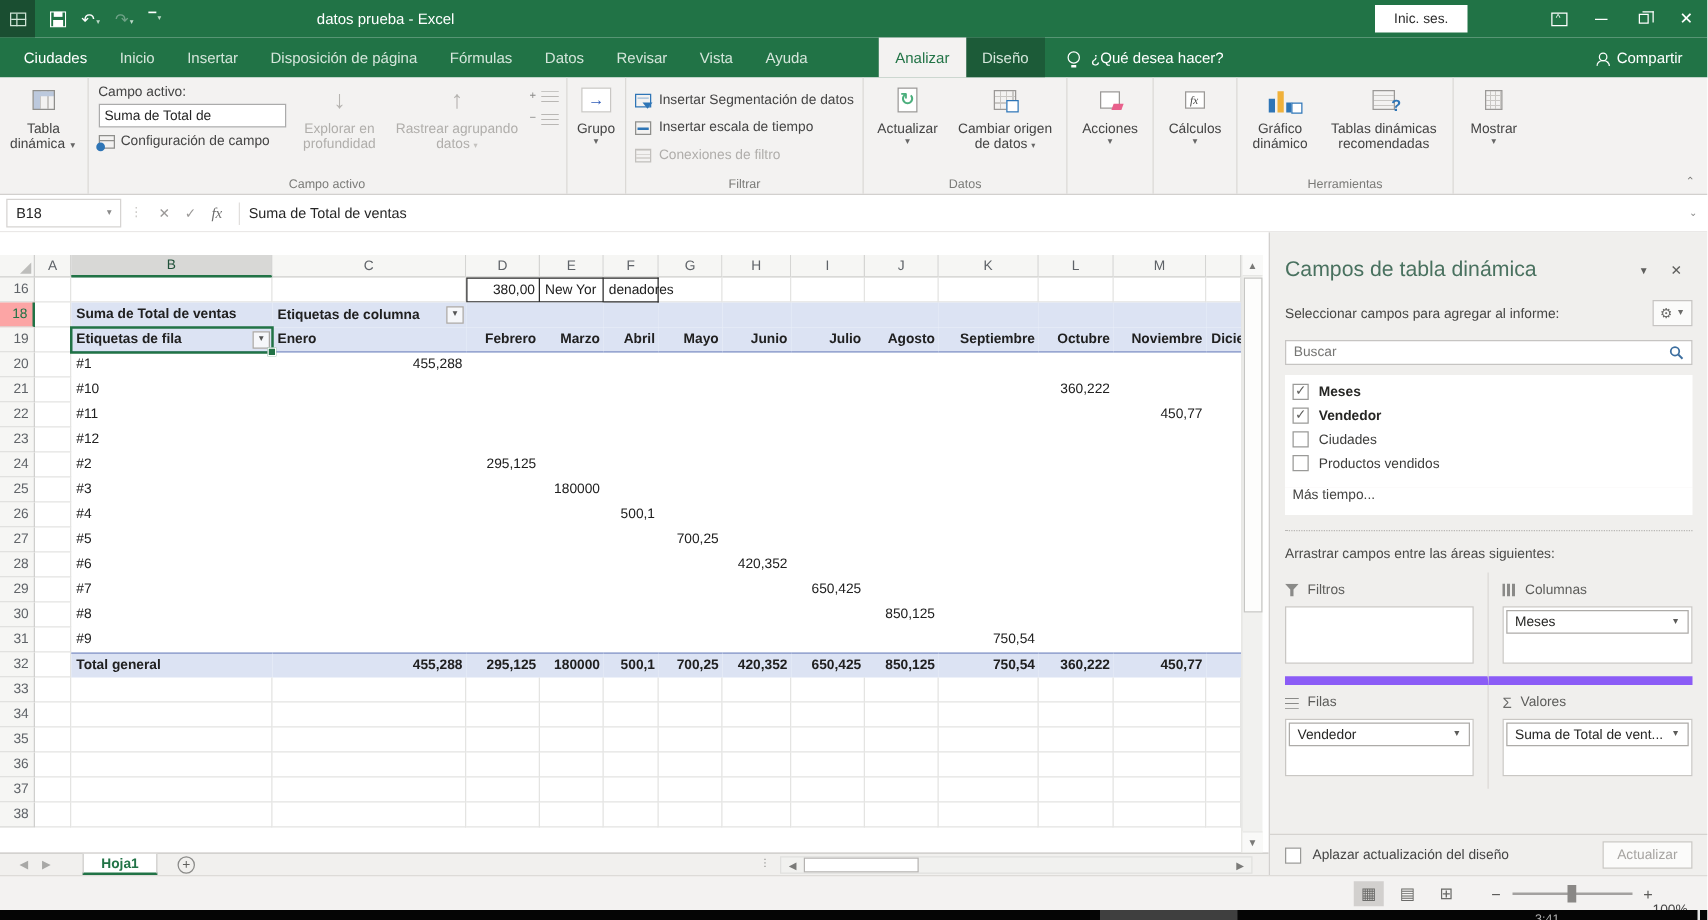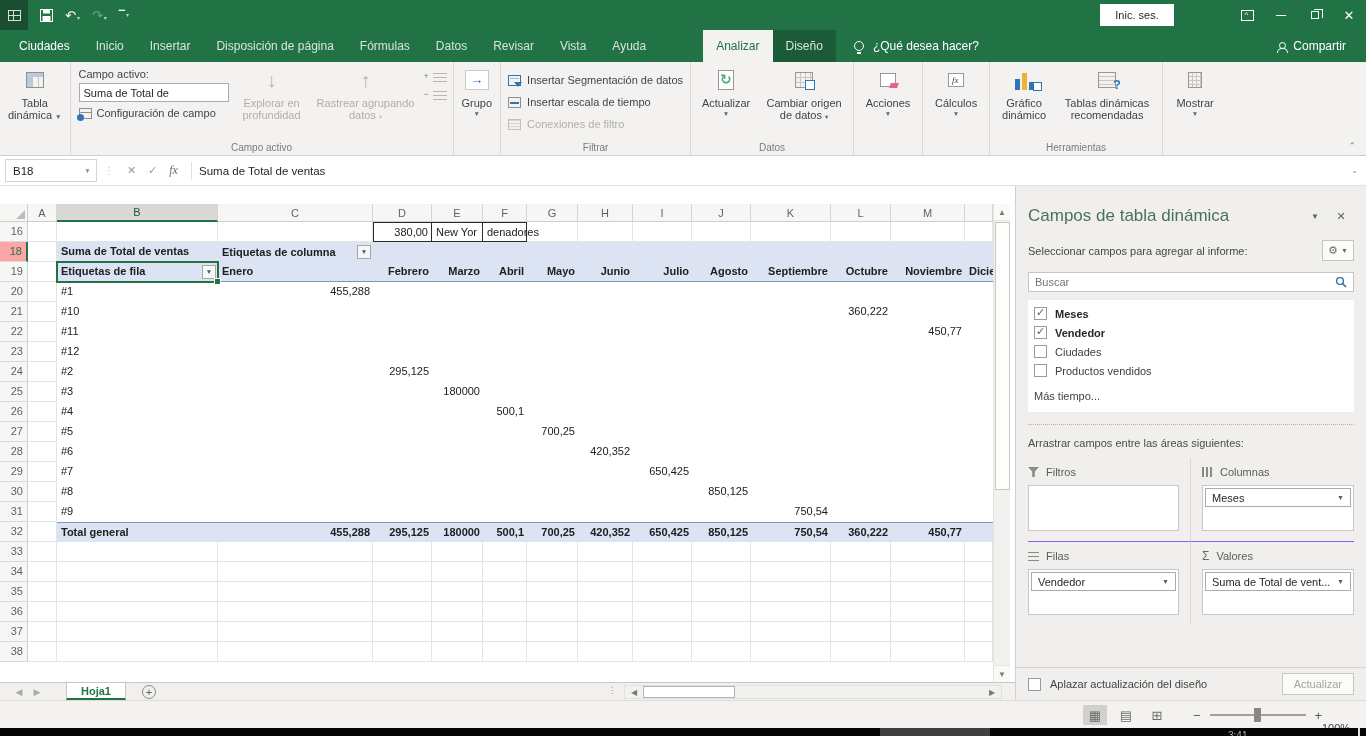--- a/index.html
+++ b/index.html
@@ -165,21 +165,21 @@
 .cb{width:13px;height:13px;border:1px solid #9a9a98;background:#fff;position:relative;flex:0 0 auto}
 .cb.on:after{content:"✓";position:absolute;left:1px;top:-2px;font-size:11px;color:#5f5f5d}
 .frowp.on .flbl{font-weight:bold;color:#262624}
 .moretables{margin-top:9px;padding:0 2px;color:#444442}
 .dotted{border-top:1px dotted #b9b7b5;margin-top:12px}
 .draglabel{margin-top:12px;color:#4a4a48;white-space:nowrap}
 .quad{margin-top:9px;display:grid;grid-template-columns:1fr 1fr}
 .qc{padding:6px 0 10px 0}
 .qc.l{border-right:1px solid #dbd9d6;padding-right:11px}
 .qc.r{padding-left:11px}
-.qc.t{border-bottom:1px solid #8b5cf6}
+.qc.t{border-bottom:7px solid #8b5cf6}
 .qhead{display:flex;align-items:center;gap:7px;color:#5c5c5a;height:16px}
 .qbox{margin-top:5px;height:46px;border:1px solid #c9c7c4;background:#fff;padding:2px}
 .chip{height:19px;border:1px solid #adaba8;background:#fff;display:flex;align-items:center;padding:0 6px;color:#262624}
 .chip .cdd{margin-left:auto;color:#5c5c5a;font-size:7px}
 .funnel{display:block}
 .colico{width:11px;height:10px;background:repeating-linear-gradient(90deg,#8a8a88 0 2px,transparent 2px 4px)}
 .rowico{width:11px;height:9px;background:repeating-linear-gradient(#8a8a88 0 1px,transparent 1px 4px)}
 .sigma{font-size:12px;color:#6b6b69}
 .pbottom{position:absolute;left:0;right:0;bottom:0;height:33px;border-top:1px solid #d5d3d0;display:flex;align-items:center;padding:0 12px;gap:9px}
 .updbtn{margin-left:auto;height:22px;padding:0 11px;border:1px solid #c9c7c4;background:#fbfbfa;color:#a6a4a1;display:flex;align-items:center}
@@ -213,20 +213,21 @@
         <svg class="savesvg" width="13" height="13" viewBox="0 0 13 13">
           <rect x="0.5" y="0.5" width="12" height="12" fill="none" stroke="#fff"></rect>
           <rect x="3" y="0.5" width="7" height="4" fill="#fff"></rect>
           <rect x="2.5" y="7" width="8" height="5.5" fill="#fff"></rect>
         </svg>
       </span>
     <span class="qico">↶<span class="qdd">▾</span></span>
     <span class="qico redo">↷<span class="qdd">▾</span></span>
     <span class="qico" style="font-size:8px">▔<span class="qdd">▾</span></span>
   </div>
+  <div class="t-title">datos prueba  -  Excel</div>
   <div class="signin">Inic. ses.</div>
   <div class="winbtns">
     <span class="wb">
         <span class="ribopt"></span>
       </span>
     <span class="wb">
         <span class="minbar"></span>
       </span>
     <span class="wb">
         <span class="restico"></span>

